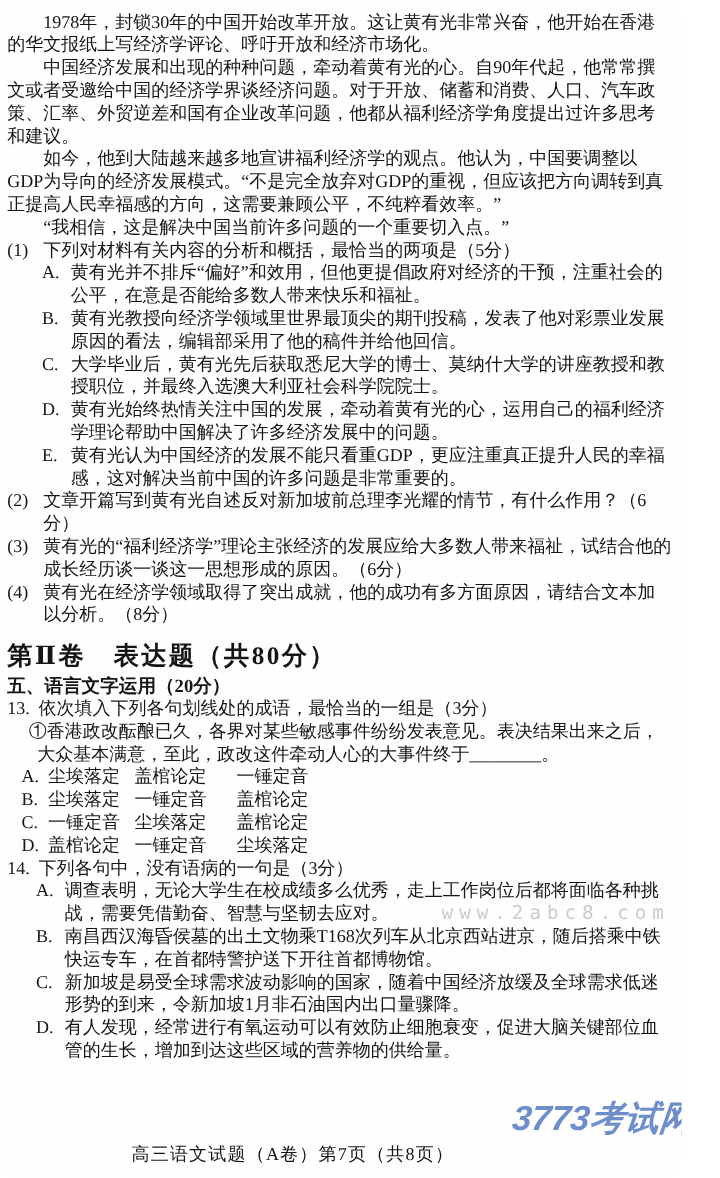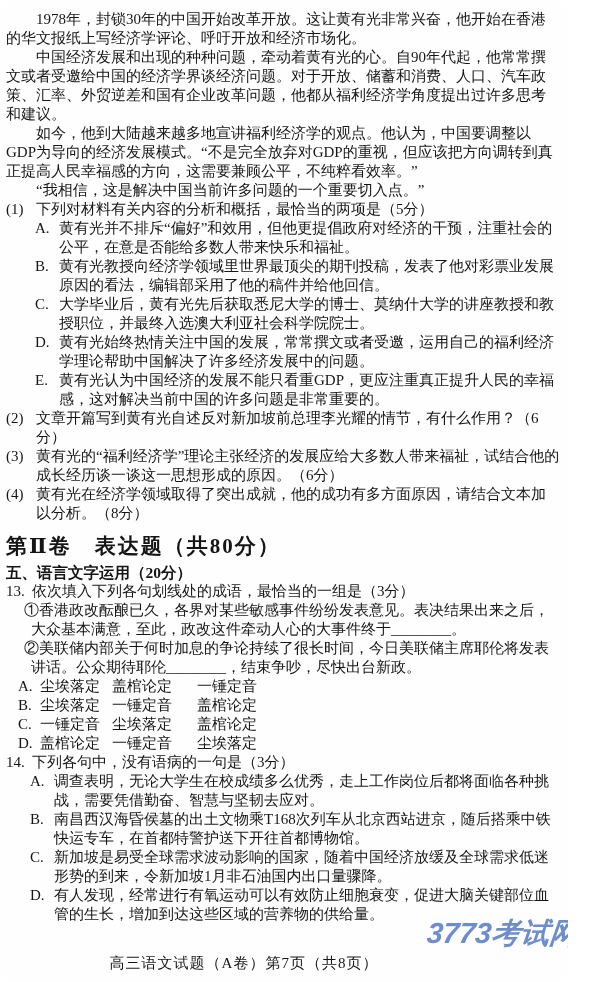--- a/index.html
+++ b/index.html
@@ -112,21 +112,21 @@
   <div class="opt">
     <span class="opt-label">B.</span>
     <span class="opt-text">黄有光教授向经济学领域里世界最顶尖的期刊投稿，发表了他对彩票业发展原因的看法，编辑部采用了他的稿件并给他回信。</span>
   </div>
   <div class="opt">
     <span class="opt-label">C.</span>
     <span class="opt-text">大学毕业后，黄有光先后获取悉尼大学的博士、莫纳什大学的讲座教授和教授职位，并最终入选澳大利亚社会科学院院士。</span>
   </div>
   <div class="opt">
     <span class="opt-label">D.</span>
-    <span class="opt-text">黄有光始终热情关注中国的发展，常常撰文或者受邀，运用自己的福利经济学理论帮助中国解决了许多经济发展中的问题。</span>
+    <span class="opt-text">黄有光始终热情关注中国的发展，牵动着黄有光的心，运用自己的福利经济学理论帮助中国解决了许多经济发展中的问题。</span>
   </div>
   <div class="opt">
     <span class="opt-label">E.</span>
     <span class="opt-text">黄有光认为中国经济的发展不能只看重GDP，更应注重真正提升人民的幸福感，这对解决当前中国的许多问题是非常重要的。</span>
   </div>
 
   <div class="q">
     <span class="q-num">(2)</span>
     <span class="q-text">文章开篇写到黄有光自述反对新加坡前总理李光耀的情节，有什么作用？（6分）</span>
   </div>
@@ -140,21 +140,20 @@
   </div>
 
   <div class="part2-title">第Ⅱ卷　表达题（共80分）</div>
   <div class="section-head">五、语言文字运用（20分）</div>
 
   <div class="qq">
     <span class="qq-num">13.</span>
     <span class="qq-text">依次填入下列各句划线处的成语，最恰当的一组是（3分）</span>
   </div>
   <div class="sub-item">①香港政改酝酿已久，各界对某些敏感事件纷纷发表意见。表决结果出来之后，大众基本满意，至此，政改这件牵动人心的大事件终于________。</div>
-  <div class="sub-item">②美联储内部关于何时加息的争论持续了很长时间，今日美联储主席耶伦将发表讲话。公众期待耶伦________，结束争吵，尽快出台新政。</div>
 
   <div class="q13-opt">
     <span class="lbl">A.</span>
     <span class="c1">尘埃落定</span>
     <span class="c2">盖棺论定</span>
     <span class="c3">一锤定音</span>
   </div>
   <div class="q13-opt">
     <span class="lbl">B.</span>
     <span class="c1">尘埃落定</span>
@@ -190,16 +189,17 @@
     <span class="opt-label">C.</span>
     <span class="opt-text">新加坡是易受全球需求波动影响的国家，随着中国经济放缓及全球需求低迷形势的到来，令新加坡1月非石油国内出口量骤降。</span>
   </div>
   <div class="opt14">
     <span class="opt-label">D.</span>
     <span class="opt-text">有人发现，经常进行有氧运动可以有效防止细胞衰变，促进大脑关键部位血管的生长，增加到达这些区域的营养物的供给量。</span>
   </div>
 
   <div class="footer">高三语文试题（A卷）第7页（共8页）</div>
 
+  <div class="wm-gray">www.2abc8.com</div>
   <div class="wm-blue">3773考试网</div>
   <div class="wm-orange">3773.com.cn</div>
 
 </div>
 
 </body></html>

